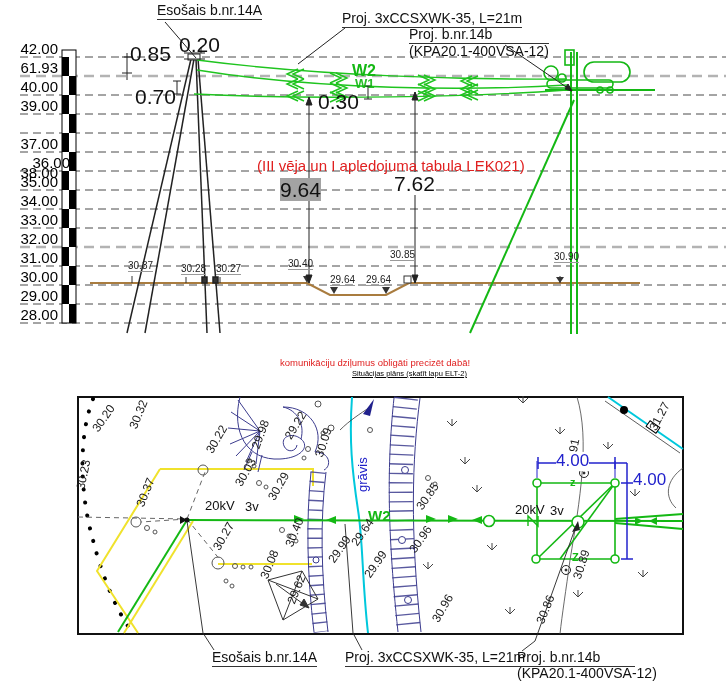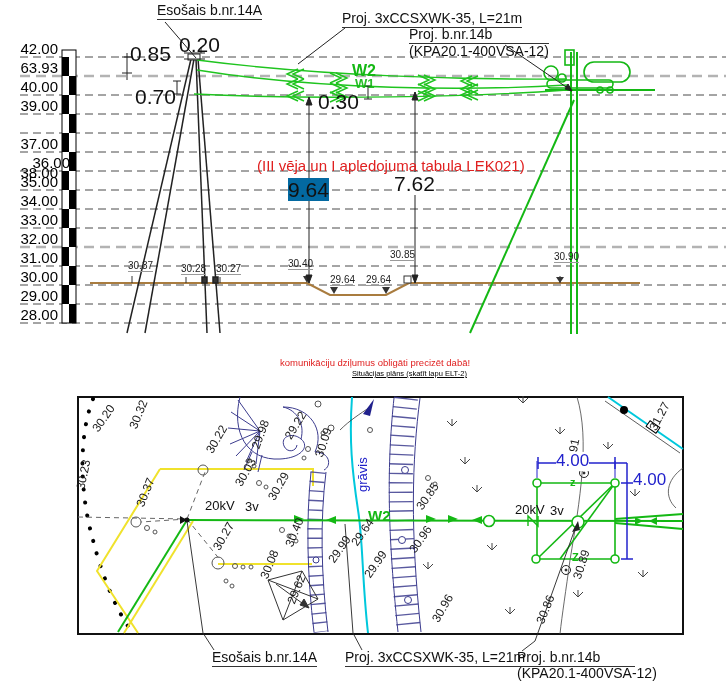--- a/index.html
+++ b/index.html
@@ -314,21 +314,21 @@
 
   <g stroke="#222" stroke-width="0.9" fill="none">
     <path d="M187,521 L203,633 L214,650"></path>
     <path d="M345,524 L353,633 L362,650"></path>
     <path d="M522,651 L535,641 L576,526"></path>
     <polygon points="578,521 572,532 580,530" fill="#222" stroke="none"></polygon>
   </g>
 </svg>
 
 <div class="lbl scale" style="left:12px;top:41px;">42.00</div>
-<div class="lbl scale" style="left:12px;top:60px;">63.93</div>
+<div class="lbl scale" style="left:12px;top:60px;">61.93</div>
 <div class="lbl scale" style="left:12px;top:79px;">40.00</div>
 <div class="lbl scale" style="left:12px;top:98px;">39.00</div>
 <div class="lbl scale" style="left:12px;top:117px;margin-top:48px;">38.00</div>
 <div class="lbl scale" style="left:12px;top:136px;">37.00</div>
 <div class="lbl scale" style="left:24px;top:155px;">36.00</div>
 <div class="lbl scale" style="left:12px;top:174px;">35.00</div>
 <div class="lbl scale" style="left:12px;top:193px;">34.00</div>
 <div class="lbl scale" style="left:12px;top:212px;">33.00</div>
 <div class="lbl scale" style="left:12px;top:231px;">32.00</div>
 <div class="lbl scale" style="left:12px;top:250px;">31.00</div>
@@ -340,21 +340,21 @@
 <div class="lbl u" style="left:342px;top:11px;font-size:14px;">Proj. 3xCCSXWK-35, L=21m</div>
 <div class="lbl u" style="left:409px;top:27px;font-size:14px;width:140px;">Proj. b.nr.14b</div>
 <div class="lbl" style="left:409px;top:44px;font-size:14px;">(KPA20.1-400VSA-12)</div>
 
 <div class="lbl dim" style="left:130px;top:42px;">0.85</div>
 <div class="lbl dim" style="left:179px;top:33px;">0.20</div>
 <div class="lbl dim" style="left:135px;top:85px;">0.70</div>
 <div class="lbl dim" style="left:318px;top:90px;">0.30</div>
 <div class="lbl grn" style="left:352px;top:62px;font-size:16px;">W2</div>
 <div class="lbl grn" style="left:355px;top:77px;font-size:13px;opacity:.9;">W1</div>
-<div class="lbl dim" style="left:288px;top:178px;background:#0369a1;">9.64</div>
+<div class="lbl dim" style="left:280px;top:178px;background:#a3a3a3;">9.64</div>
 <div class="lbl dim" style="left:394px;top:172px;background:#fff;">7.62</div>
 
 <div class="lbl red" style="left:257px;top:158px;font-size:15px;">(III vēja un I apledojuma tabula LEK021)</div>
 
 <div class="lbl spot" style="left:128px;top:260px;">30.37</div>
 <div class="lbl spot" style="left:181px;top:263px;">30.28</div>
 <div class="lbl spot" style="left:216px;top:263px;">30.27</div>
 <div class="lbl spot" style="left:288px;top:258px;">30.40</div>
 <div class="lbl spot" style="left:330px;top:274px;">29.64</div>
 <div class="lbl spot" style="left:366px;top:274px;">29.64</div>

